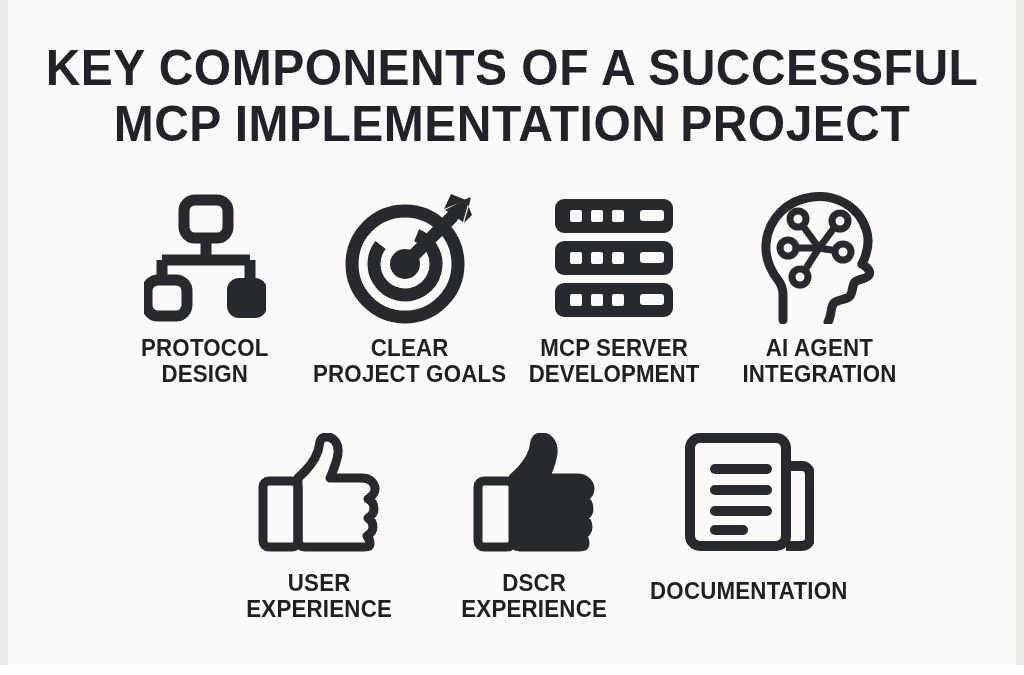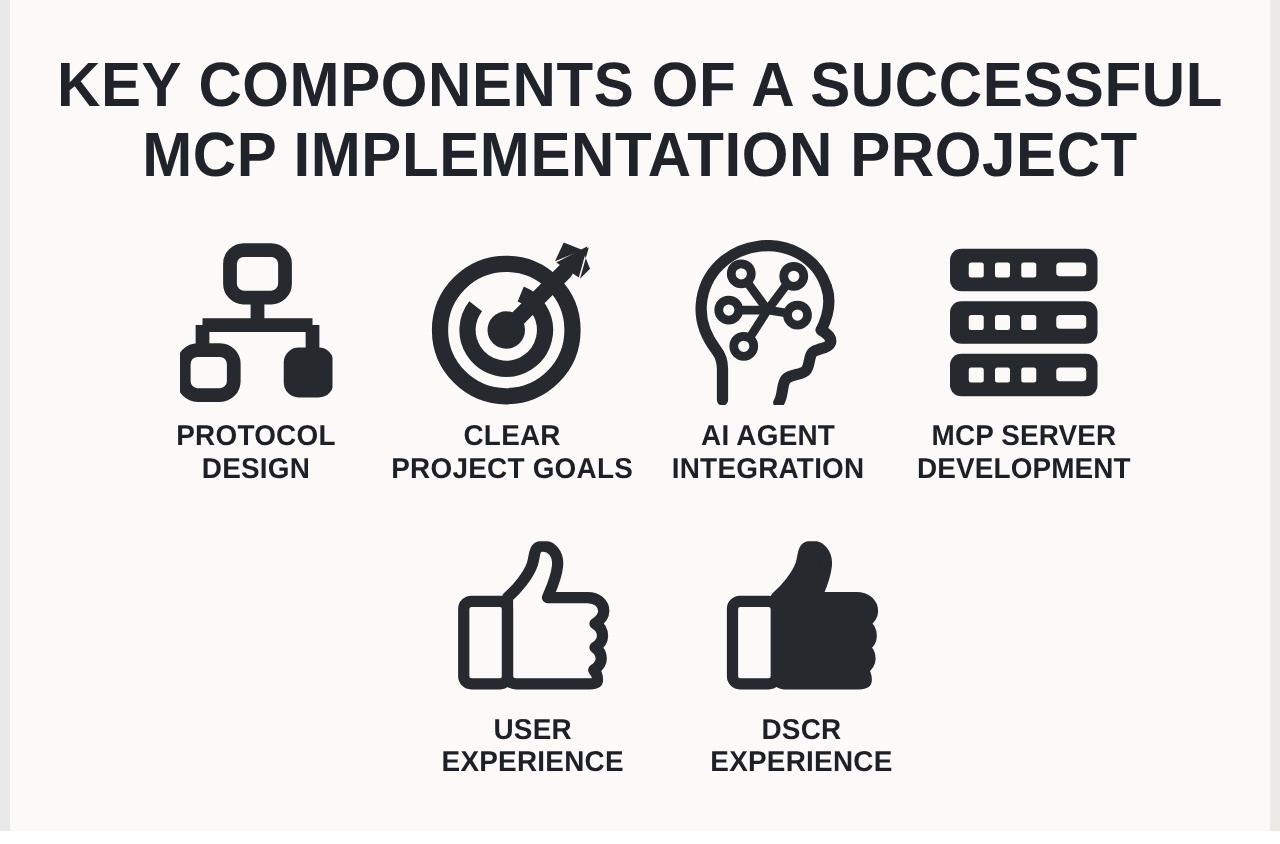--- a/index.html
+++ b/index.html
@@ -164,20 +164,48 @@
               <circle cx="60" cy="72" r="31" stroke-dasharray="135 40" transform="rotate(-32 60 72)"></circle>
             </g>
             <circle cx="60" cy="72" r="15" fill="#26292d"></circle>
             <path d="M60 72 L107 25" stroke="#26292d" stroke-width="13" stroke-linecap="round" fill="none"></path>
             <path d="M99 17 L126 6 L119 31 L127 23 L121 8 L106 2 Z" fill="#26292d"></path>
             <path d="M100 18 L125 5 L118 30 Z" fill="#26292d"></path>
           </svg>
         </div>
         <div class="cell-label">CLEAR
 PROJECT GOALS</div>
+      </div>
+
+      <div class="cell" id="cell-server">
+        <div class="icon-box">
+          <svg width="126" height="122" viewBox="0 0 126 122">
+            <g fill="#26292d">
+              <rect x="3" y="2" width="118" height="34" rx="9"></rect>
+              <rect x="3" y="44" width="118" height="34" rx="9"></rect>
+              <rect x="3" y="86" width="118" height="34" rx="9"></rect>
+            </g>
+            <g fill="#fbfaf8">
+              <rect x="18" y="13" width="12" height="12" rx="2"></rect>
+              <rect x="39" y="13" width="12" height="12" rx="2"></rect>
+              <rect x="60" y="13" width="12" height="12" rx="2"></rect>
+              <rect x="88" y="13" width="24" height="11" rx="3"></rect>
+              <rect x="18" y="55" width="12" height="12" rx="2"></rect>
+              <rect x="39" y="55" width="12" height="12" rx="2"></rect>
+              <rect x="60" y="55" width="12" height="12" rx="2"></rect>
+              <rect x="88" y="55" width="24" height="11" rx="3"></rect>
+              <rect x="18" y="97" width="12" height="12" rx="2"></rect>
+              <rect x="39" y="97" width="12" height="12" rx="2"></rect>
+              <rect x="60" y="97" width="12" height="12" rx="2"></rect>
+              <rect x="88" y="97" width="24" height="11" rx="3"></rect>
+            </g>
+          </svg>
+        </div>
+        <div class="cell-label emphasis">MCP SERVER
+DEVELOPMENT</div>
       </div>
 
       <div class="cell" id="cell-aiagent">
         <div class="icon-box">
           <svg width="124" height="132" viewBox="0 0 124 132">
             <path d="M104 72 C110 60 112 48 108 37 C100 13 76 2 54 5
                      C30 8 10 26 8 52 C7 67 13 79 20 88
                      C24 93 25 97 25 103 L25 128" fill="none" stroke="#26292d" stroke-width="9" stroke-linecap="round" stroke-linejoin="round"></path>
             <path d="M104 72 C110 76 113 79 111 83 C109 87 100 87 97 90
                      C94 93 95 100 92 104 C89 108 80 107 76 111
@@ -195,48 +223,20 @@
               <circle cx="30" cy="56" r="8"></circle>
               <circle cx="85" cy="60" r="8"></circle>
               <circle cx="42" cy="85" r="8"></circle>
             </g>
           </svg>
         </div>
         <div class="cell-label">AI AGENT
 INTEGRATION</div>
       </div>
 
-      <div class="cell" id="cell-server">
-        <div class="icon-box">
-          <svg width="126" height="122" viewBox="0 0 126 122">
-            <g fill="#26292d">
-              <rect x="3" y="2" width="118" height="34" rx="9"></rect>
-              <rect x="3" y="44" width="118" height="34" rx="9"></rect>
-              <rect x="3" y="86" width="118" height="34" rx="9"></rect>
-            </g>
-            <g fill="#fbfaf8">
-              <rect x="18" y="13" width="12" height="12" rx="2"></rect>
-              <rect x="39" y="13" width="12" height="12" rx="2"></rect>
-              <rect x="60" y="13" width="12" height="12" rx="2"></rect>
-              <rect x="88" y="13" width="24" height="11" rx="3"></rect>
-              <rect x="18" y="55" width="12" height="12" rx="2"></rect>
-              <rect x="39" y="55" width="12" height="12" rx="2"></rect>
-              <rect x="60" y="55" width="12" height="12" rx="2"></rect>
-              <rect x="88" y="55" width="24" height="11" rx="3"></rect>
-              <rect x="18" y="97" width="12" height="12" rx="2"></rect>
-              <rect x="39" y="97" width="12" height="12" rx="2"></rect>
-              <rect x="60" y="97" width="12" height="12" rx="2"></rect>
-              <rect x="88" y="97" width="24" height="11" rx="3"></rect>
-            </g>
-          </svg>
-        </div>
-        <div class="cell-label emphasis">MCP SERVER
-DEVELOPMENT</div>
-      </div>
-
 
     </div>
 
     <div class="row" id="row-bottom">
 
       <div class="cell" id="cell-ux">
         <div class="icon-box">
           <svg width="124" height="120" viewBox="0 0 124 120">
             <path d="M41 45 C49 38 58 27 61 18 C63 11 62 5 68 4
                      C76 3 82 10 81 20 C80 30 75 40 73 45
@@ -262,18 +262,36 @@
                      C114 87 116 90 116 94 C116 98 113 101 110 103
                      C112 105 113 108 113 111 C113 113 111 114 107 114
                      L48 114 C44 114 41 112 41 108 Z" fill="#26292d" stroke="#26292d" stroke-width="9" stroke-linejoin="round"></path>
             <rect x="6" y="48" width="35" height="66" rx="6" fill="#fbfaf8" stroke="#26292d" stroke-width="9"></rect>
           </svg>
         </div>
         <div class="cell-label">DSCR
 EXPERIENCE</div>
       </div>
 
+      <div class="cell" id="cell-documentation">
+        <div class="icon-box">
+          <svg width="130" height="122" viewBox="0 0 130 122">
+            <g fill="none" stroke="#26292d" stroke-width="10" stroke-linejoin="round">
+              <rect x="6" y="6" width="96" height="108" rx="10"></rect>
+              <path d="M102 34 L118 34 C123 34 126 38 126 43 L126 106
+                       C126 111 122 114 117 114 L102 114"></path>
+            </g>
+            <g fill="#26292d">
+              <rect x="26" y="32" width="62" height="10" rx="5"></rect>
+              <rect x="26" y="53" width="62" height="10" rx="5"></rect>
+              <rect x="26" y="74" width="62" height="10" rx="5"></rect>
+              <rect x="26" y="93" width="38" height="10" rx="5"></rect>
+            </g>
+          </svg>
+        </div>
+        <div class="cell-label single">DOCUMENTATION</div>
+      </div>
 
 
     </div>
 
   </div>
 </div>
 
 </body></html>

